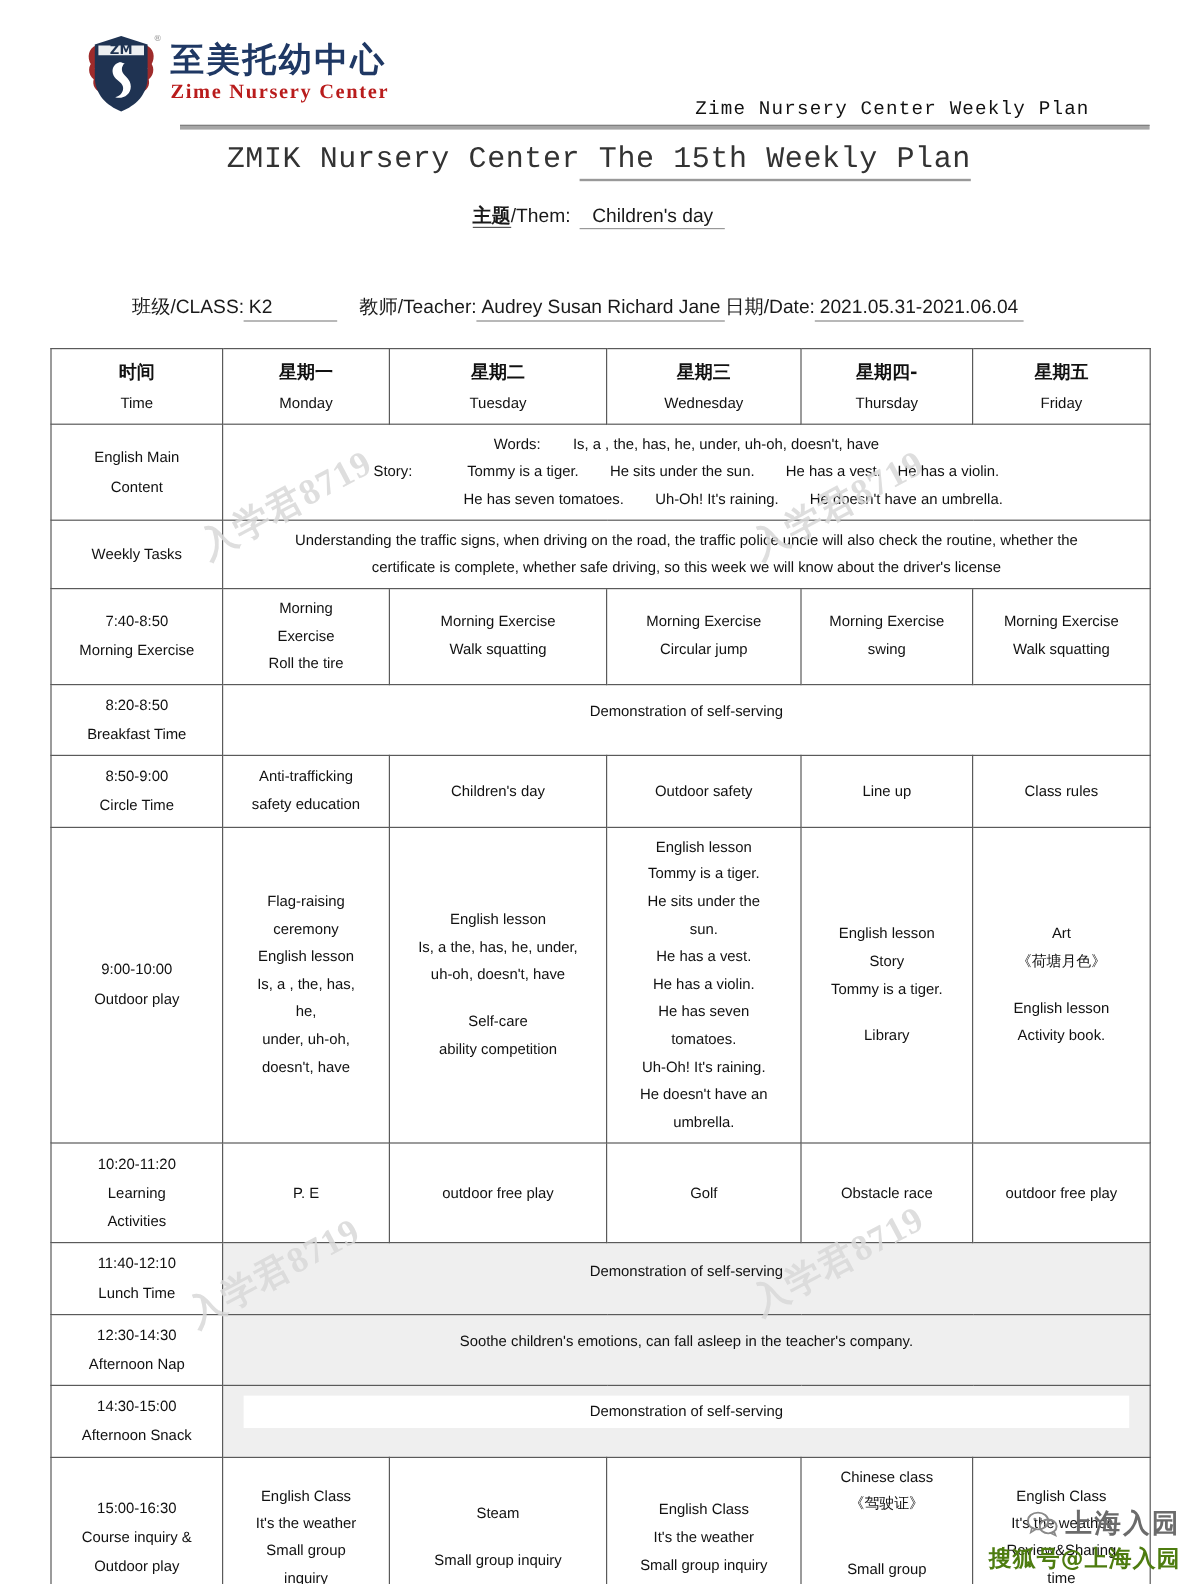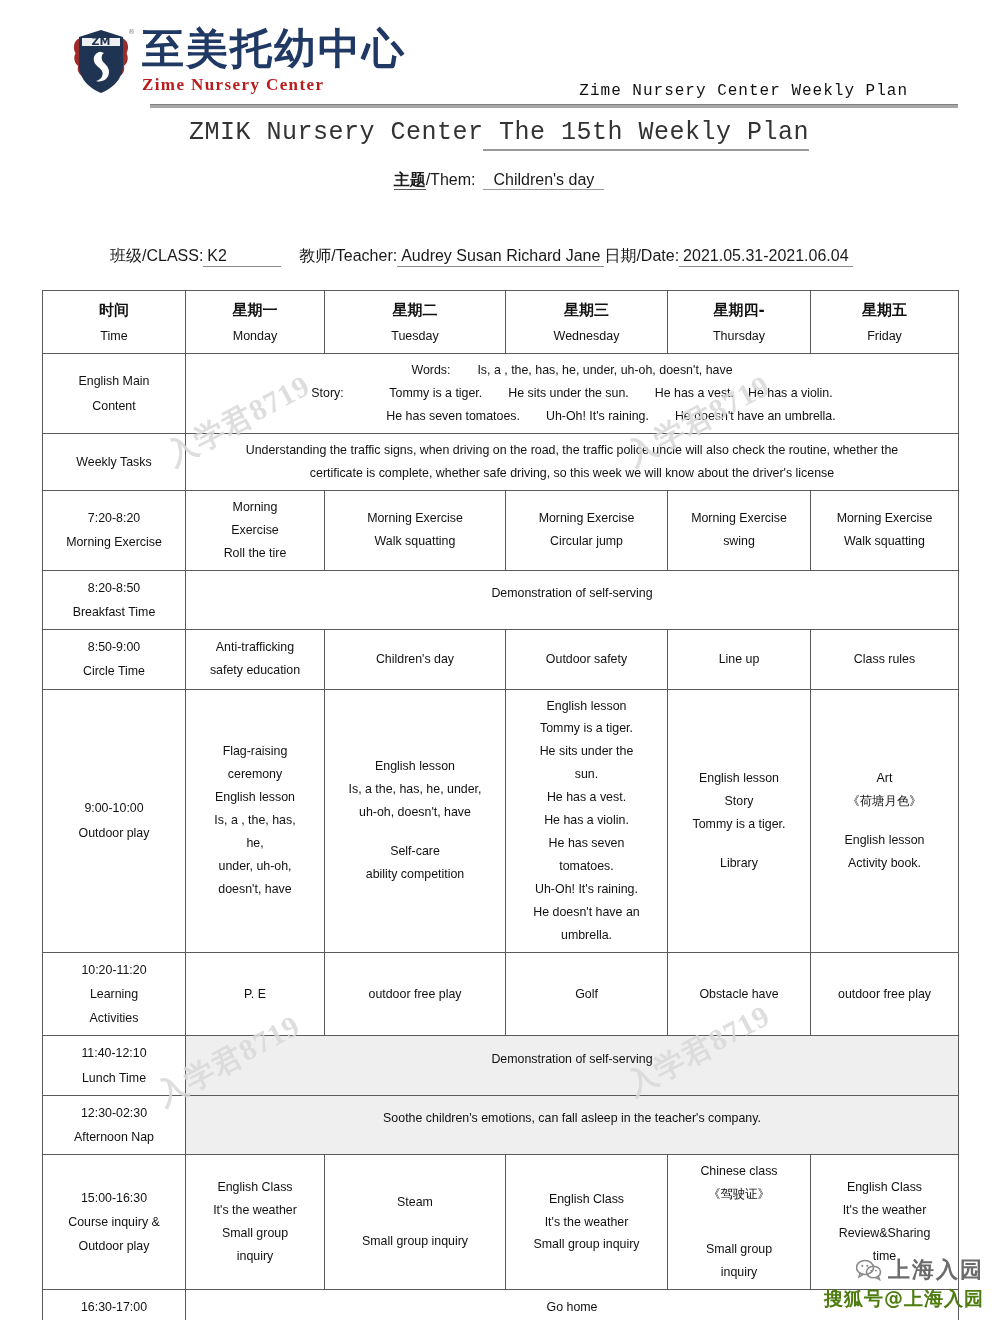--- a/index.html
+++ b/index.html
@@ -20,21 +20,21 @@
   .wm-a{left:160px;top:400px;}
   .wm-b{left:620px;top:400px;}
   .wm-c{left:150px;top:1040px;}
   .wm-d{left:620px;top:1030px;}
 
   
   .logo-wrap{position:absolute;left:68px;top:24px;display:flex;align-items:center;}
   .logo-mark{width:66px;height:74px;position:relative;margin-right:8px;}
   .logo-text{display:flex;flex-direction:column;justify-content:center;}
   .logo-cn{
-    font-family:"DejaVu Sans",sans-serif;font-weight:700;font-size:42px;
+    font-family:"DejaVu Sans",sans-serif;font-weight:700;font-size:28px;
     color:#1f3864;letter-spacing:2px;line-height:1.05;
   }
   .logo-en{
     font-family:Liberation Serif, serif;font-weight:700;font-size:17px;
     color:#b91c1c;letter-spacing:1.4px;margin-top:3px;
   }
   .hdr-right{
     position:absolute;right:90px;top:82px;
     font-family:"Liberation Mono","DejaVu Sans Mono",monospace;
     font-size:16px;letter-spacing:1px;color:#111;
@@ -217,21 +217,21 @@
           <span>Weekly Tasks</span>
         </td>
         <td colspan="5" class="left pad-left">
           <span class="seg">Understanding the traffic signs, when driving on the road, the traffic police uncle will also check the routine, whether the</span><br>
           <span class="seg">certificate is complete, whether safe driving, so this week we will know about the driver's license</span>
         </td>
       </tr>
 
       <tr>
         <td class="time-cell">
-          <span>7:20-8:20</span>
+          <span>7:40-8:50</span>
           <span>Morning Exercise</span>
         </td>
         <td>
           <div>Morning Exercise</div>
           <div>Roll the tire</div>
         </td>
         <td class="left pad-left">
           <div>Morning Exercise</div>
           <div>Walk   squatting</div>
         </td>
@@ -340,49 +340,59 @@
         <td class="tall">
           <div>P.   E</div>
         </td>
         <td class="tall">
           <div>outdoor free play</div>
         </td>
         <td class="tall">
           <div>Golf</div>
         </td>
         <td class="tall">
-          <div>Obstacle have</div>
+          <div>Obstacle race</div>
         </td>
         <td class="tall">
           <div>outdoor free play</div>
         </td>
       </tr>
 
       <tr>
         <td class="time-cell">
           <span>11:40-12:10</span>
           <span>Lunch Time</span>
         </td>
         <td colspan="5" class="tall shade" style="padding-top:8px">
           <div>Demonstration of self-serving</div>
           <div class="blank-line"></div>
         </td>
       </tr>
 
       <tr>
         <td class="time-cell">
-          <span>12:30-02:30</span>
+          <span>12:30-14:30</span>
           <span>Afternoon Nap</span>
         </td>
         <td colspan="5" class="tall shade" style="padding-top:8px">
           <div>Soothe children's emotions, can fall asleep in the teacher's company.</div>
           <div class="blank-line"></div>
         </td>
       </tr>
 
+      <tr>
+        <td class="time-cell">
+          <span>14:30-15:00</span>
+          <span>Afternoon Snack</span>
+        </td>
+        <td colspan="5" class="tall shade" style="padding-top:6px">
+          <div class="white-band">Demonstration of self-serving</div>
+          <div class="blank-line"></div>
+        </td>
+      </tr>
 
       <tr>
         <td class="time-cell">
           <span>15:00-16:30</span>
           <span>Course inquiry &amp;</span>
           <span>Outdoor play</span>
         </td>
         <td class="tall">
           <div>English Class</div>
           <div>It's the weather</div>

